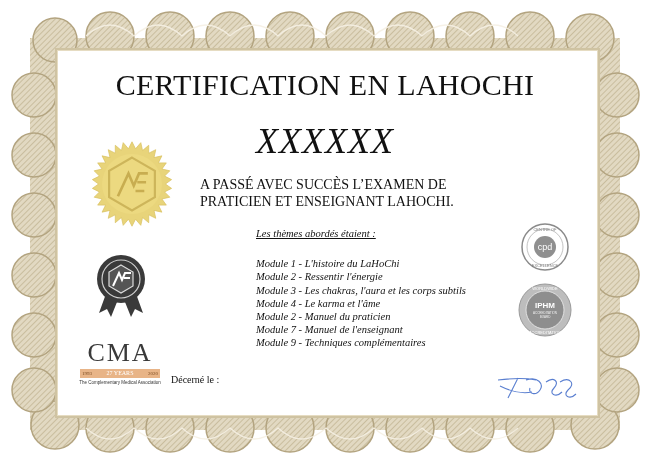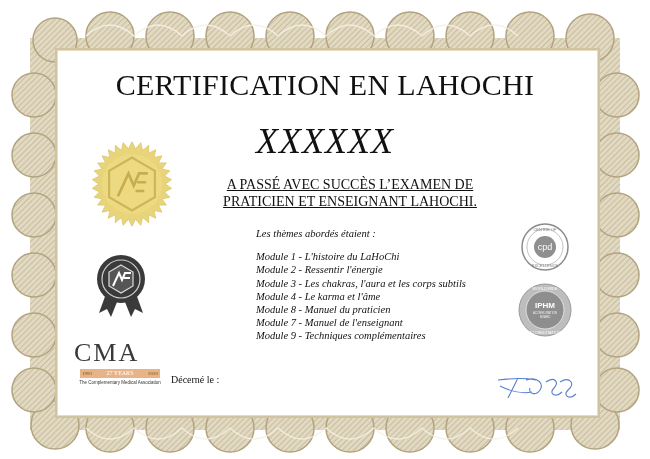--- a/index.html
+++ b/index.html
@@ -1,27 +1,27 @@
 <!DOCTYPE html>
 <html><head>
 <meta charset="utf-8">
 <style>
   html, body { margin:0; padding:0; }
   body { width:650px; height:459px; background:#ffffff; position:relative; overflow:hidden; font-family:"Liberation Serif", serif; }
   .frame { position:absolute; left:0; top:0; width:650px; height:459px; }
   .inner { position:absolute; left:55px; top:48px; width:541px; height:366px; background:#ffffff; border:2px solid #cfc3a2; box-shadow: inset 0 0 0 1px #e6dcc2; }
   .title { position:absolute; left:0; width:650px; top:68px; text-align:center; font-size:30px; color:#111; letter-spacing:0.3px; }
   .name { position:absolute; left:0; width:650px; top:120px; text-align:center; font-size:36px; font-style:italic; color:#111; letter-spacing:1px; }
-  .passed { position:absolute; left:200px; width:300px; top:176px; text-align:center; font-size:14px; line-height:17px; color:#111;text-decoration:underline; }
+  .passed { position:absolute; left:200px; width:300px; top:176px; font-size:14px; line-height:17px; color:#111; }
   .topics { position:absolute; left:256px; top:227px; font-size:10.5px; line-height:13.2px; font-style:italic; color:#111; }
-  .topics .hd { margin-bottom:10px; }
+  .topics .hd { margin-bottom:17px;text-decoration:underline; }
   .awarded { position:absolute; left:171px; top:374px; font-size:10px; color:#111; }
   .seal { position:absolute; }
   .cma { position:absolute; left:74px; top:338px; width:92px; height:55px; }
-  .cma .letters { position:absolute; left:0; top:0; width:92px; font-size:26px; color:#3a3a3a; letter-spacing:2px; }
+  .cma .letters { position:absolute; left:0; top:0; width:92px; text-align:center; font-size:26px; color:#3a3a3a; letter-spacing:2px; }
   .cma .band { position:absolute; left:6px; top:31px; width:80px; height:9px; background:#e8b487; color:#fff; font-size:6px; text-align:center; line-height:9px; }
   .cma .band .y1 { position:absolute; left:2px; top:0; font-size:5px; color:#7a4a20; }
   .cma .band .y2 { position:absolute; right:2px; top:0; font-size:5px; color:#7a4a20; }
   .cma .sub { position:absolute; left:0; top:42px; width:92px; text-align:center; font-family:"Liberation Sans", sans-serif; font-size:4.5px; color:#333; }
   .badge-text { font-family:"Liberation Sans", sans-serif; }
 </style>
 </head>
 <body>
 
 <svg class="frame" viewBox="0 0 650 459" xmlns="http://www.w3.org/2000/svg">
@@ -83,21 +83,21 @@
   <div>A PASSÉ AVEC SUCCÈS L’EXAMEN DE</div>
   <div>PRATICIEN ET  ENSEIGNANT LAHOCHI.</div>
 </div>
 
 <div class="topics">
   <div class="hd">Les thèmes abordés étaient :</div>
   <div>Module 1 - L'histoire du LaHoChi</div>
   <div>Module 2 - Ressentir l'énergie</div>
   <div>Module 3 - Les chakras, l'aura et les corps subtils</div>
   <div>Module 4 - Le karma et l'âme</div>
-  <div>Module 8 - Manuel du praticien</div>
+  <div>Module 2 - Manuel du praticien</div>
   <div>Module 7 - Manuel de l'enseignant</div>
   <div>Module 9 - Techniques complémentaires</div>
 </div>
 
 <div class="awarded">Décerné le :</div>
 
 <svg class="seal" style="left:88px;top:140px;width:88px;height:88px" viewBox="0 0 100 100">
   <polygon fill="#e8d47a" stroke="#d8c060" stroke-width="0.8" points="50,2 54,10 60,3 62,12 69,6 69,15 77,11 75,20 84,18 80,26 89,26 84,33 93,35 87,41 95,45 88,50 95,55 87,59 93,65 84,67 89,74 80,74 84,82 75,80 77,89 69,85 69,94 62,88 60,97 54,90 50,98 46,90 40,97 38,88 31,94 31,85 23,89 25,80 16,82 20,74 11,74 16,67 7,65 13,59 5,55 12,50 5,45 13,41 7,35 16,33 11,26 20,26 16,18 25,20 23,11 31,15 31,6 38,12 40,3 46,10"></polygon>
   <circle cx="50" cy="50" r="34" fill="#ecd980"></circle>
   <polygon points="50,20 76,35 76,65 50,80 24,65 24,35" fill="none" stroke="#cdb55a" stroke-width="2.5"></polygon>

